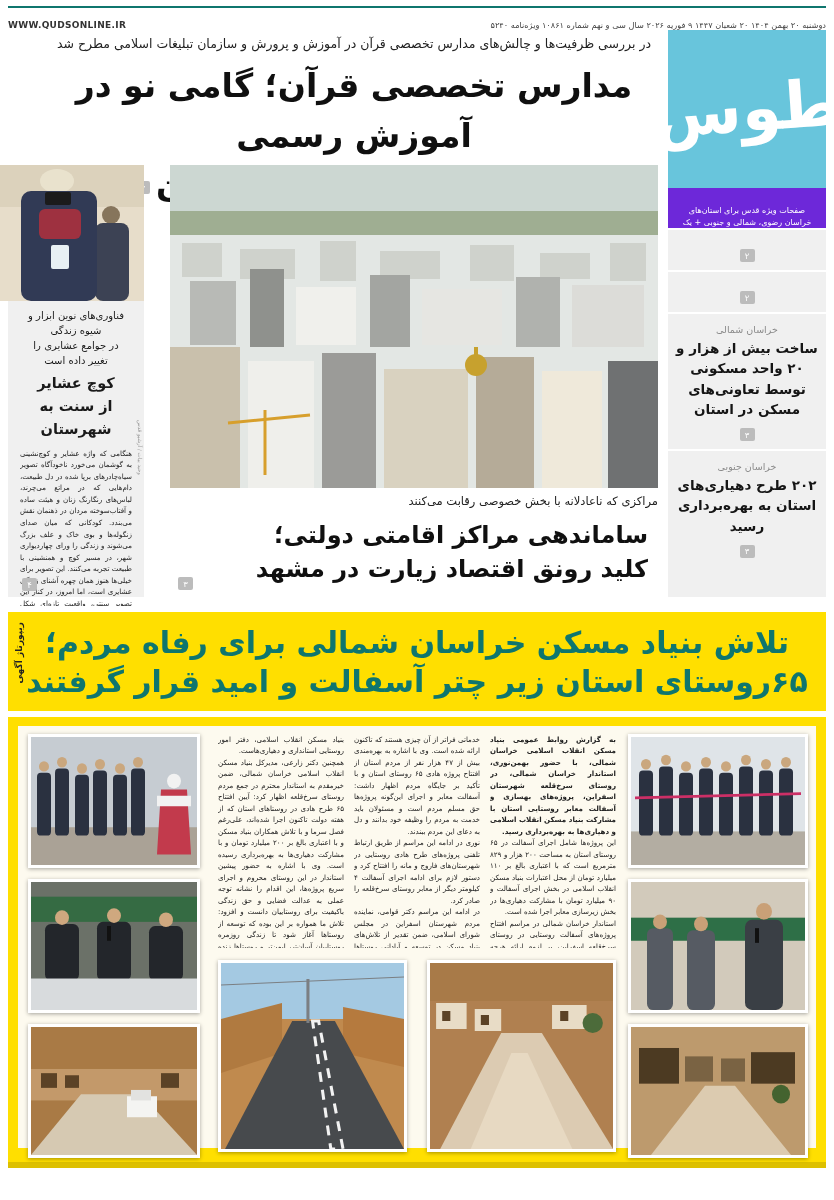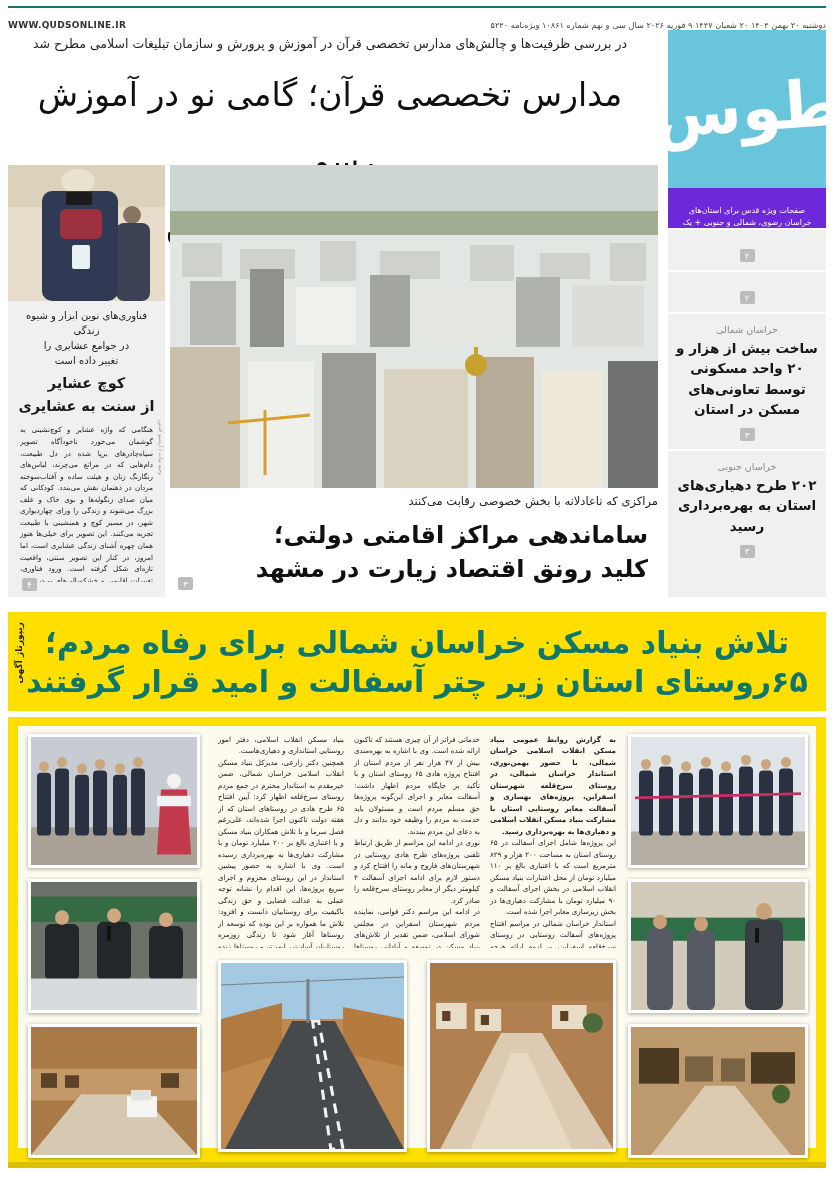--- a/index.html
+++ b/index.html
@@ -10,28 +10,28 @@
           display:flex;justify-content:space-between;align-items:flex-end;direction:ltr}
   .url{font-size:9px;font-weight:bold;color:#333;letter-spacing:.3px}
   .dateline{font-size:8.2px;color:#444;direction:rtl}
   
   .logo-box{position:absolute;right:8px;top:30px;width:158px;height:158px;background:#68c5dc;
             display:flex;align-items:center;justify-content:center}
   .logo-text{color:#fff;font-size:64px;font-weight:bold;transform:rotate(-4deg)}
   .tagline{position:absolute;right:8px;top:188px;width:158px;height:40px;background:#6d28d9;color:#fff;
            font-size:8px;line-height:1.55;text-align:center;box-sizing:border-box;padding:17px 8px}
   
-  .lead{position:absolute;left:12px;top:36px;width:636px;text-align:center}
+  .lead{position:absolute;left:36px;top:36px;width:636px;text-align:center}
   .lead-kicker{font-size:12.5px;color:#222;margin-bottom:10px}
-  .lead-title{margin:0;font-size:33px;line-height:67px;font-weight:normal;color:#101010}
+  .lead-title{margin:0;font-size:33px;line-height:50px;font-weight:bold;color:#101010}
   
   .pgbox{display:inline-flex;width:15px;height:13px;background:#bcbcbc;color:#fff;font-size:8.5px;
          align-items:center;justify-content:center;border-radius:2px;vertical-align:middle;margin:0 6px}
   
-  .leftcol{position:absolute;left:8px;top:165px;width:157px;height:432px;background:#f0f0f0}
+  .leftcol{position:absolute;left:8px;top:165px;width:136px;height:432px;background:#f0f0f0}
   .leftcol .photo{width:157px;height:136px;display:block}
   .l-caption{font-size:10px;line-height:1.5;text-align:center;margin:7px 8px 4px;white-space:pre-line}
   .l-title{font-size:14.5px;font-weight:bold;text-align:center;line-height:1.6;white-space:pre-line;margin:2px 6px 6px}
   .l-body{font-size:7.1px;line-height:1.63;text-align:justify;margin:0 12px;color:#222;height:158px;overflow:hidden}
   .l-pg{position:absolute;left:8px;bottom:6px}
   .l-credit{position:absolute;right:1px;top:255px;writing-mode:vertical-rl;font-size:5.5px;color:#999}
   
   .mainphoto{position:absolute;left:170px;top:165px;width:488px;height:323px;margin:0}
   .mainphoto svg{width:100%;height:100%;display:block}
   .hotel{position:absolute;left:170px;top:494px;width:488px;height:100px;text-align:right}
@@ -97,21 +97,21 @@
       <ellipse cx="70" cy="16" rx="17" ry="12" fill="#e9e2cd"></ellipse>
       <rect x="34" y="26" width="76" height="110" rx="10" fill="#313a55"></rect>
       <rect x="52" y="44" width="42" height="30" rx="6" fill="#9e3140"></rect>
       <rect x="58" y="27" width="26" height="13" rx="2" fill="#1b1b1b"></rect>
       <rect x="64" y="80" width="18" height="24" rx="2" fill="#e8f0f4"></rect>
     </svg>
     <div class="l-caption">فناوری‌های نوین ابزار و شیوه زندگی
 در جوامع عشایری را
 تغییر داده است</div>
     <div class="l-title">کوچ عشایر
-از سنت به عشایری</div>
+از سنت به شهرستان</div>
     <div class="l-body">هنگامی که واژه عشایر و کوچ‌نشینی به گوشمان می‌خورد ناخودآگاه تصویر سیاه‌چادرهای برپا شده در دل طبیعت، دام‌هایی که در مراتع می‌چرند، لباس‌های رنگارنگ زنان و هیئت ساده و آفتاب‌سوخته مردان در ذهنمان نقش می‌بندد. کودکانی که میان صدای زنگوله‌ها و بوی خاک و علف بزرگ می‌شوند و زندگی را ورای چهاردیواری شهر، در مسیر کوچ و همنشینی با طبیعت تجربه می‌کنند. این تصویر برای خیلی‌ها هنوز همان چهره آشنای زندگی عشایری است، اما امروز، در کنار این تصویر سنتی، واقعیت تازه‌ای شکل گرفته است. ورود فناوری، تغییرات اقلیمی و خشکسالی‌های پی‌درپی در کنار فشارهای اقتصادی، سبک زندگی عشایری را وارد مرحله‌ای تازه کرده‌اند. دامپروری که سال‌ها ستون اصلی معیشت بود، دیگر به‌تنهایی پاسخگوی نیازها نیست و عشایر به‌تدریج به سمت فعالیت‌هایی...</div>
     <span class="pgbox l-pg">۴</span>
     <span class="l-credit">وحید بیات / آرشیو قدس</span>
   </aside>
 
   <figure class="mainphoto">
     <svg viewBox="0 0 488 323" preserveAspectRatio="none">
       <rect width="488" height="323" fill="#e3e7e4"></rect>
       <rect width="488" height="58" fill="#ccd7d2"></rect>
       <rect y="46" width="488" height="24" fill="#9fae92"></rect>

